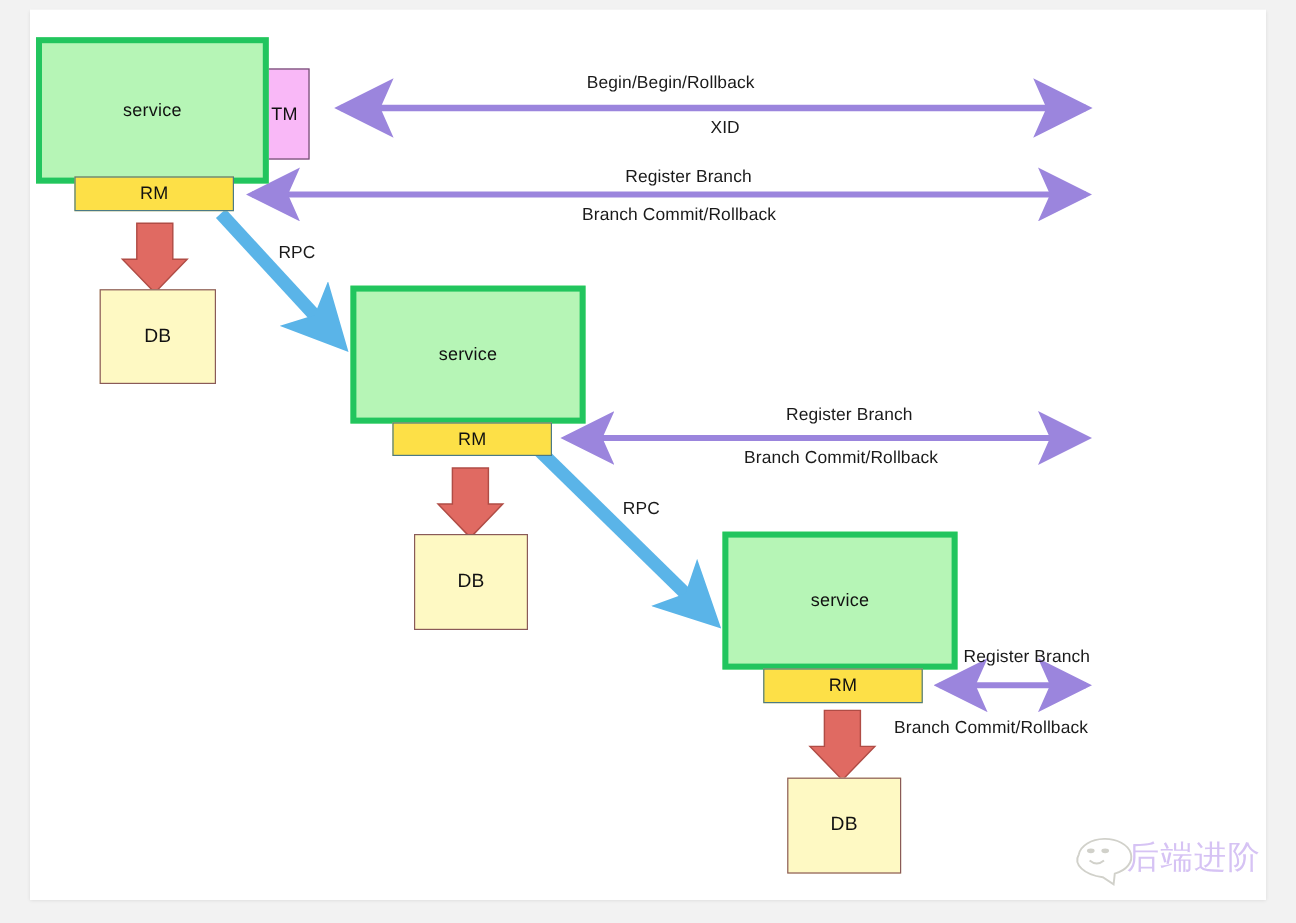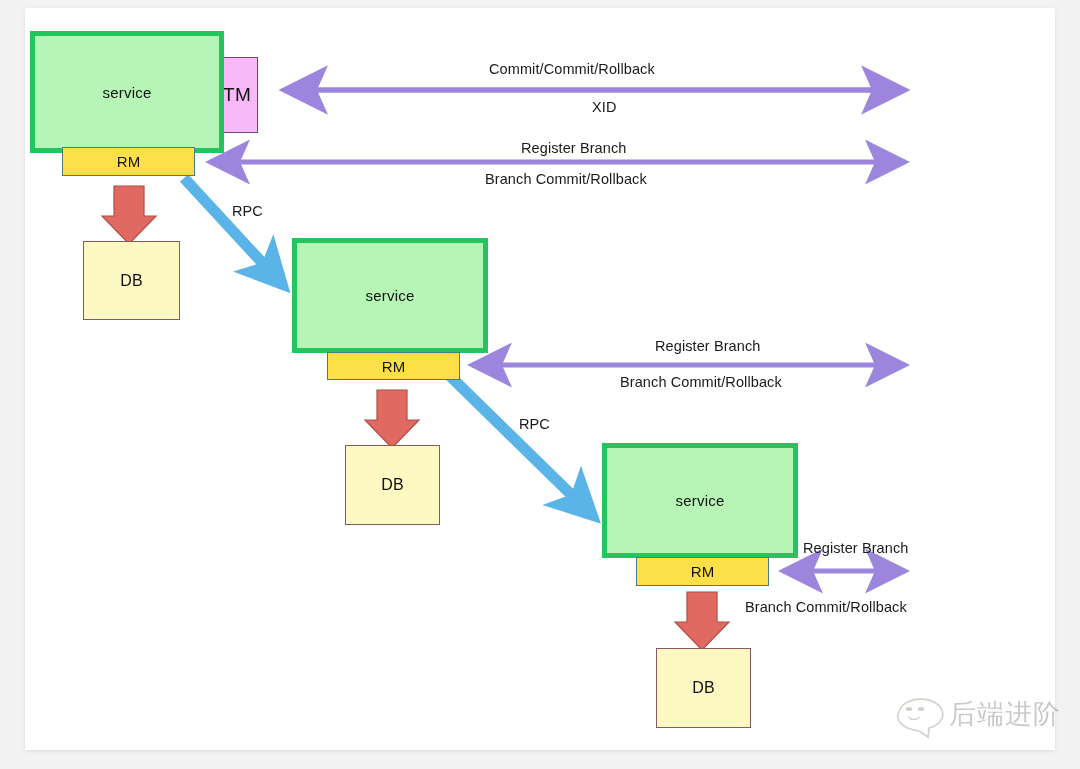--- a/index.html
+++ b/index.html
@@ -42,21 +42,21 @@
     border: 5px solid #22c55e;
   }
   .rm {
     background: #fde047;
     border: 1px solid #4b7a86;
     font-size: 15px;
   }
   .tm {
     background: #f9b8f7;
     border: 1px solid #6c4a6c;
-    font-size: 19px;
+    font-size: 15px;
   }
   .db {
     background: #fef9c3;
     border: 1px solid #8a5a58;
     font-size: 16px;
   }
   .tc {
     background: #fbf6bd;
     border: 1px solid #8a8452;
     font-size: 15px;
@@ -85,24 +85,24 @@
   .watermark {
     position: absolute;
     left: 893px;
     top: 694px;
     width: 180px;
     height: 52px;
     opacity: 0.45;
   }
   .wm-text {
     position: absolute;
-    left: 56px;
+    left: 46px;
     top: 2px;
     font-size: 27px;
-    color: #404040;
+    color: #6d28d9;
     font-family: Liberation Sans, sans-serif;
     letter-spacing: 1px;
     opacity: 0.62;
   }
 </style>
 </head>
 <body>
 
 <div id="stage">
   <div id="canvas"></div>
@@ -191,21 +191,21 @@
 
   <div class="node rm" style="left:636px; top:557px; width:133px; height:29px;">
     <span>RM</span>
   </div>
 
   <div class="node db" style="left:656px; top:648px; width:95px; height:80px;">
     <span>DB</span>
   </div>
 
 
-  <div class="label" style="left:489px; top:61px;">Commit/Commit/Rollback</div>
+  <div class="label" style="left:489px; top:61px;">Begin/Begin/Rollback</div>
   <div class="label" style="left:592px; top:99px;">XID</div>
 
   <div class="label" style="left:521px; top:140px;">Register Branch</div>
   <div class="label" style="left:485px; top:171px;">Branch Commit/Rollback</div>
 
   <div class="label" style="left:655px; top:338px;">Register Branch</div>
   <div class="label" style="left:620px; top:374px;">Branch Commit/Rollback</div>
 
   <div class="label" style="left:803px; top:540px;">Register Branch</div>
   <div class="label" style="left:745px; top:599px;">Branch Commit/Rollback</div>

